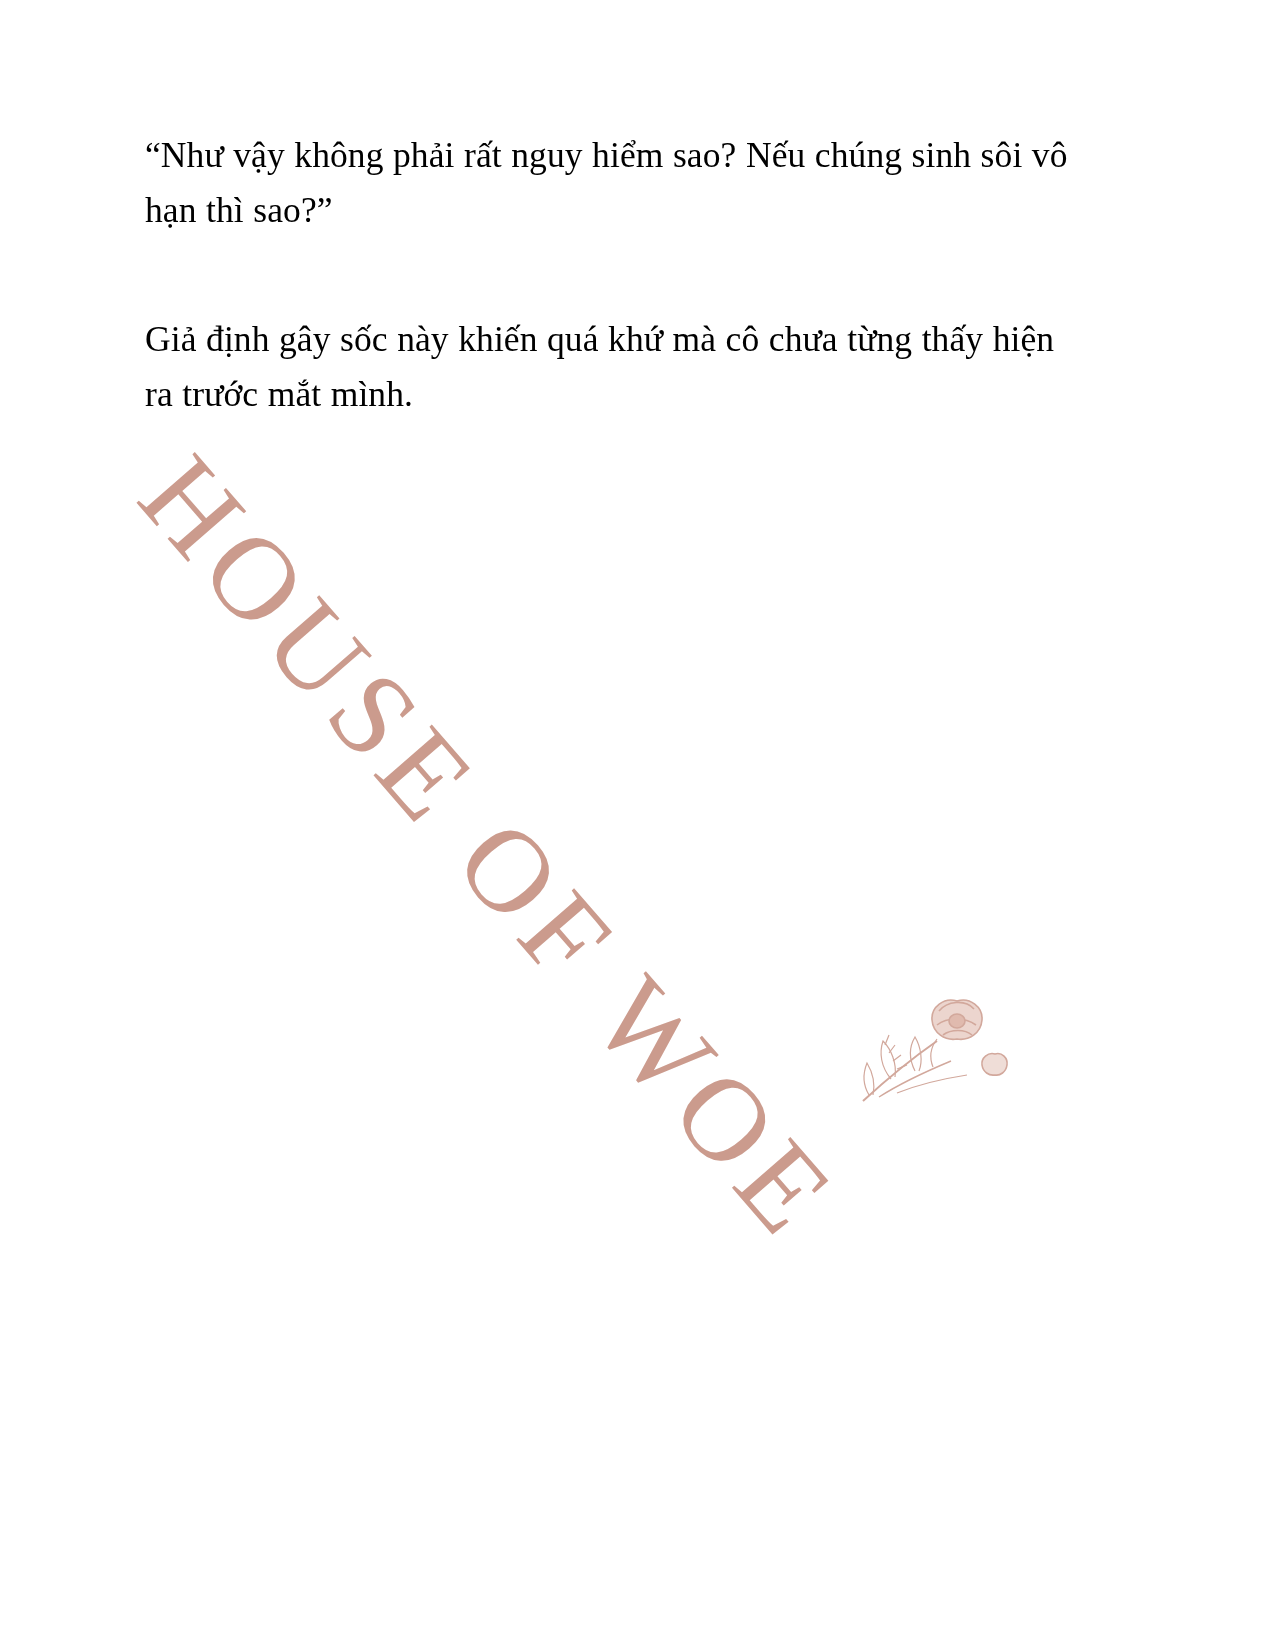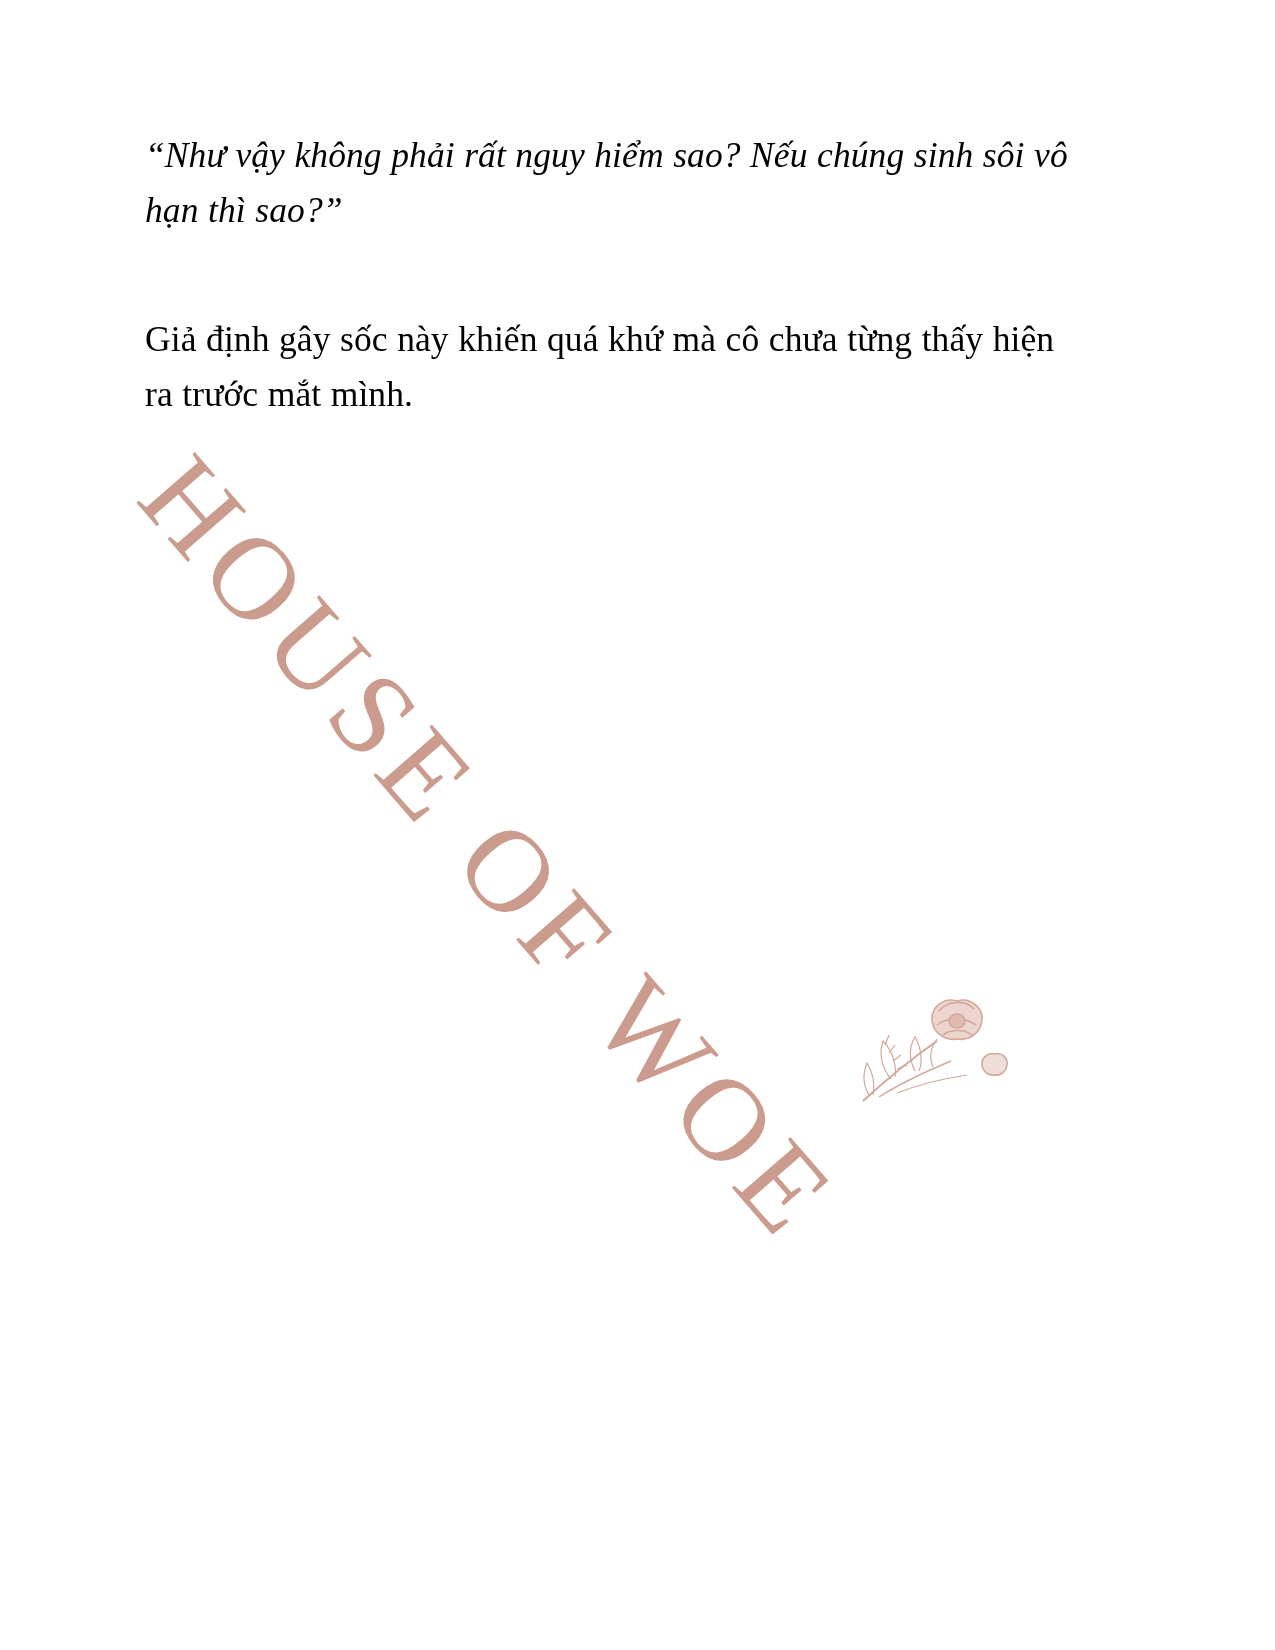--- a/index.html
+++ b/index.html
@@ -30,21 +30,21 @@
   .para {
     font-size: 35.5px;
     line-height: 55px;
     text-align: left;
     margin: 0 0 38px 0;
     letter-spacing: 0.1px;
     word-spacing: 0.5px;
     color: #000000;
   }
   .para.gap-lg { margin-bottom: 62px; }
-  .para.gap-xl { margin-bottom: 74px; font-style: italic; }
+  .para.gap-xl { margin-bottom: 74px; }
 
   
   .watermark {
     position: absolute;
     left: 0;
     top: 0;
     width: 1275px;
     height: 1650px;
     z-index: 1;
     pointer-events: none;

